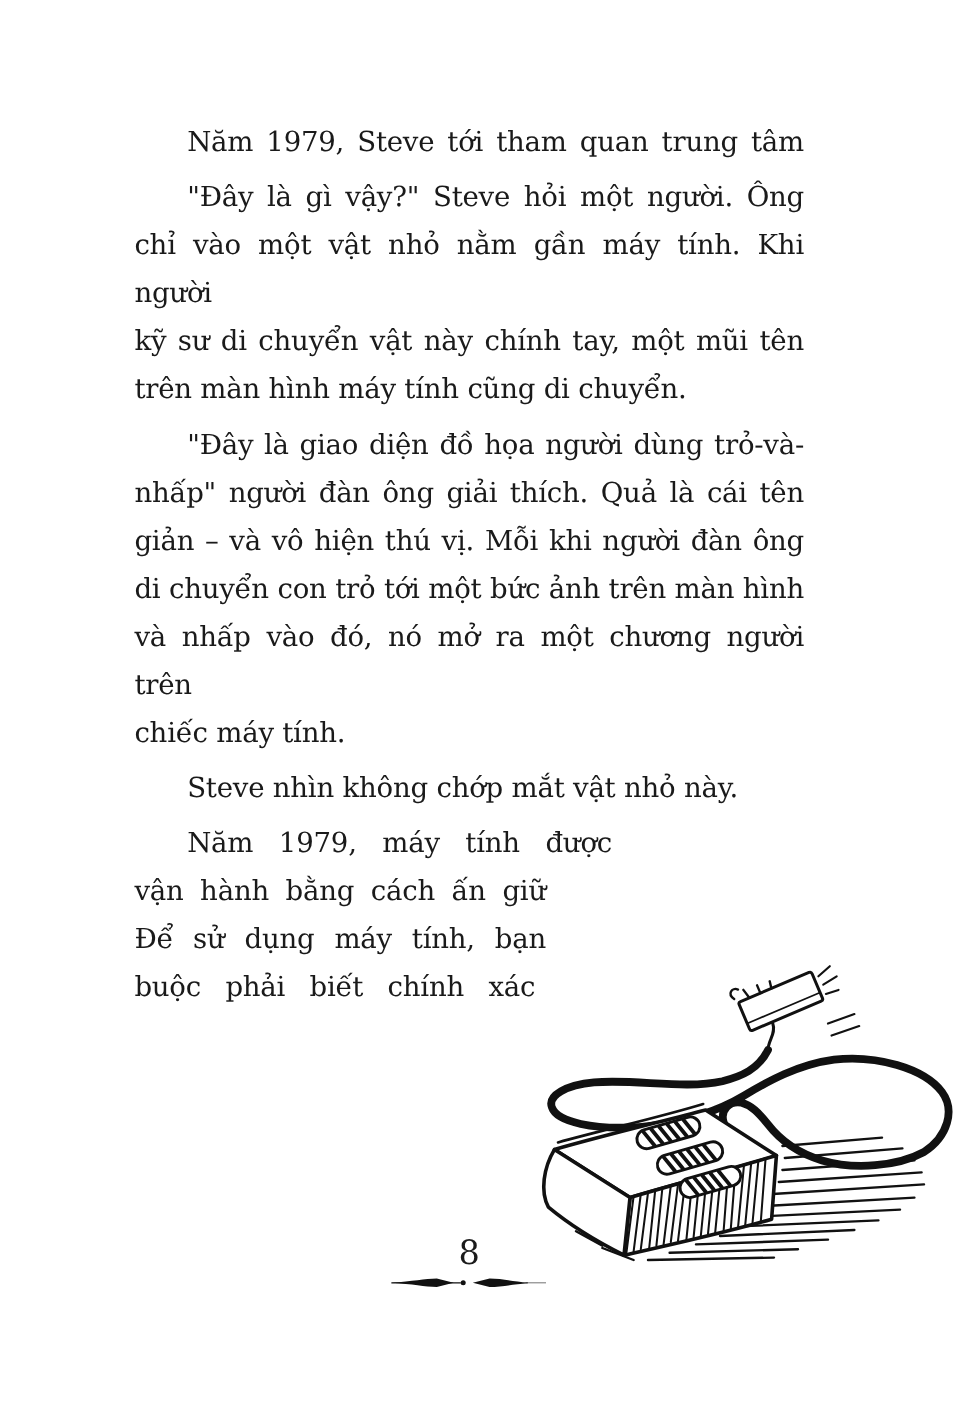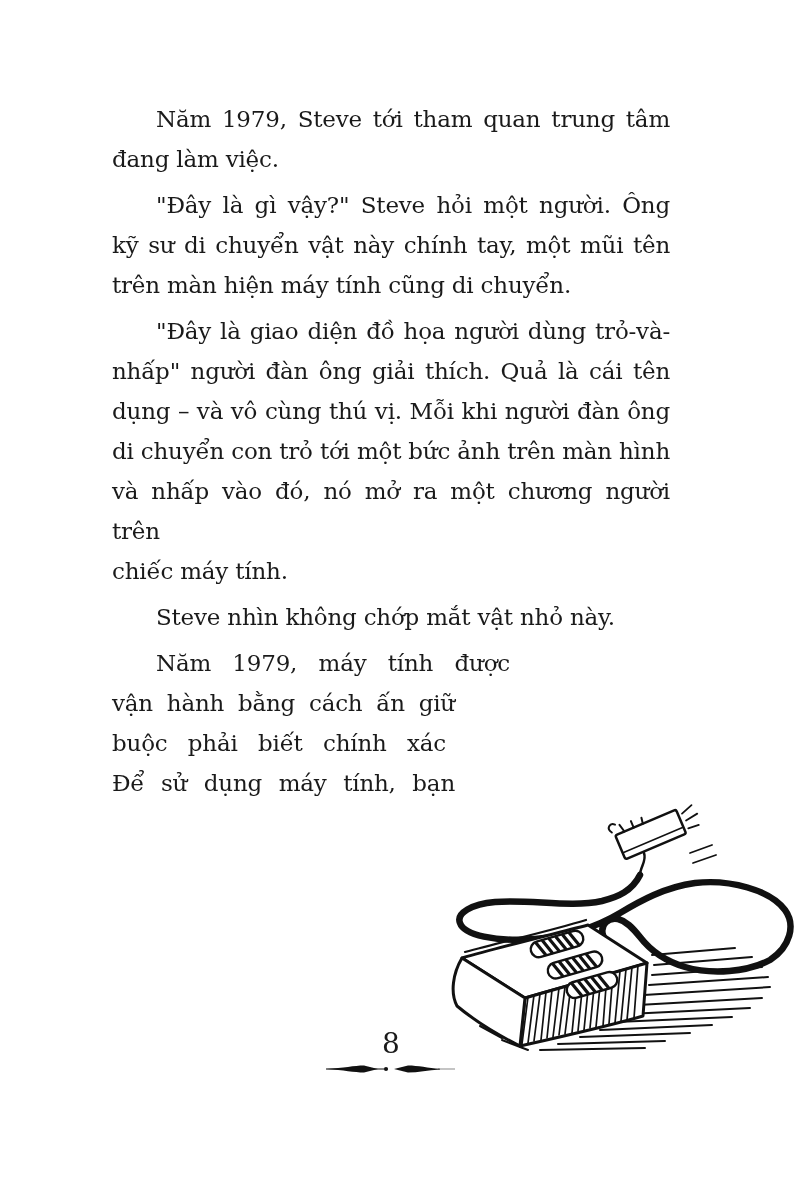--- a/index.html
+++ b/index.html
@@ -52,47 +52,47 @@
 </style>
 </head>
 <body>
 
 <div class="page">
 
   <main class="text-block">
 
     <p class="para">
       <span class="line indent">Năm 1979, Steve tới tham quan trung tâm</span>
-      <span class="line end">đang làm việc.</span>
     </p>
 
     <p class="para">
       <span class="line indent">"Đây là gì vậy?" Steve hỏi một người. Ông</span>
+      <span class="line">chỉ vào một vật nhỏ nằm gần máy tính. Khi người</span>
       <span class="line">kỹ sư di chuyển vật này chính tay, một mũi tên</span>
-      <span class="line end">trên màn hiện máy tính cũng di chuyển.</span>
+      <span class="line end">trên màn hình máy tính cũng di chuyển.</span>
     </p>
 
     <p class="para">
       <span class="line indent">"Đây là giao diện đồ họa người dùng trỏ-và-</span>
       <span class="line">nhấp" người đàn ông giải thích. Quả là cái tên</span>
-      <span class="line">dụng – và vô cùng thú vị. Mỗi khi người đàn ông</span>
+      <span class="line">giản – và vô hiện thú vị. Mỗi khi người đàn ông</span>
       <span class="line">di chuyển con trỏ tới một bức ảnh trên màn hình</span>
       <span class="line">và nhấp vào đó, nó mở ra một chương người trên</span>
       <span class="line end">chiếc máy tính.</span>
     </p>
 
     <p class="para">
       <span class="line indent end">Steve nhìn không chớp mắt vật nhỏ này.</span>
     </p>
 
     <p class="para narrow">
       <span class="line indent" style="width:398px">Năm 1979, máy tính được</span>
       <span class="line" style="width:343px">vận hành bằng cách ấn giữ</span>
+      <span class="line" style="width:343px">Để sử dụng máy tính, bạn</span>
       <span class="line" style="width:334px">buộc phải biết chính xác</span>
-      <span class="line" style="width:343px">Để sử dụng máy tính, bạn</span>
     </p>
 
   </main>
 
   <figure class="illustration">
     <svg viewBox="0 0 360 270" xmlns="http://www.w3.org/2000/svg">
 
       <g>
         <path class="ink" stroke-width="6.5" d="M 200,80 C 192,96 178,102 162,106 C 130,113 90,104 55,107
              C 32,109 16,118 20,128 C 24,140 55,147 95,144

